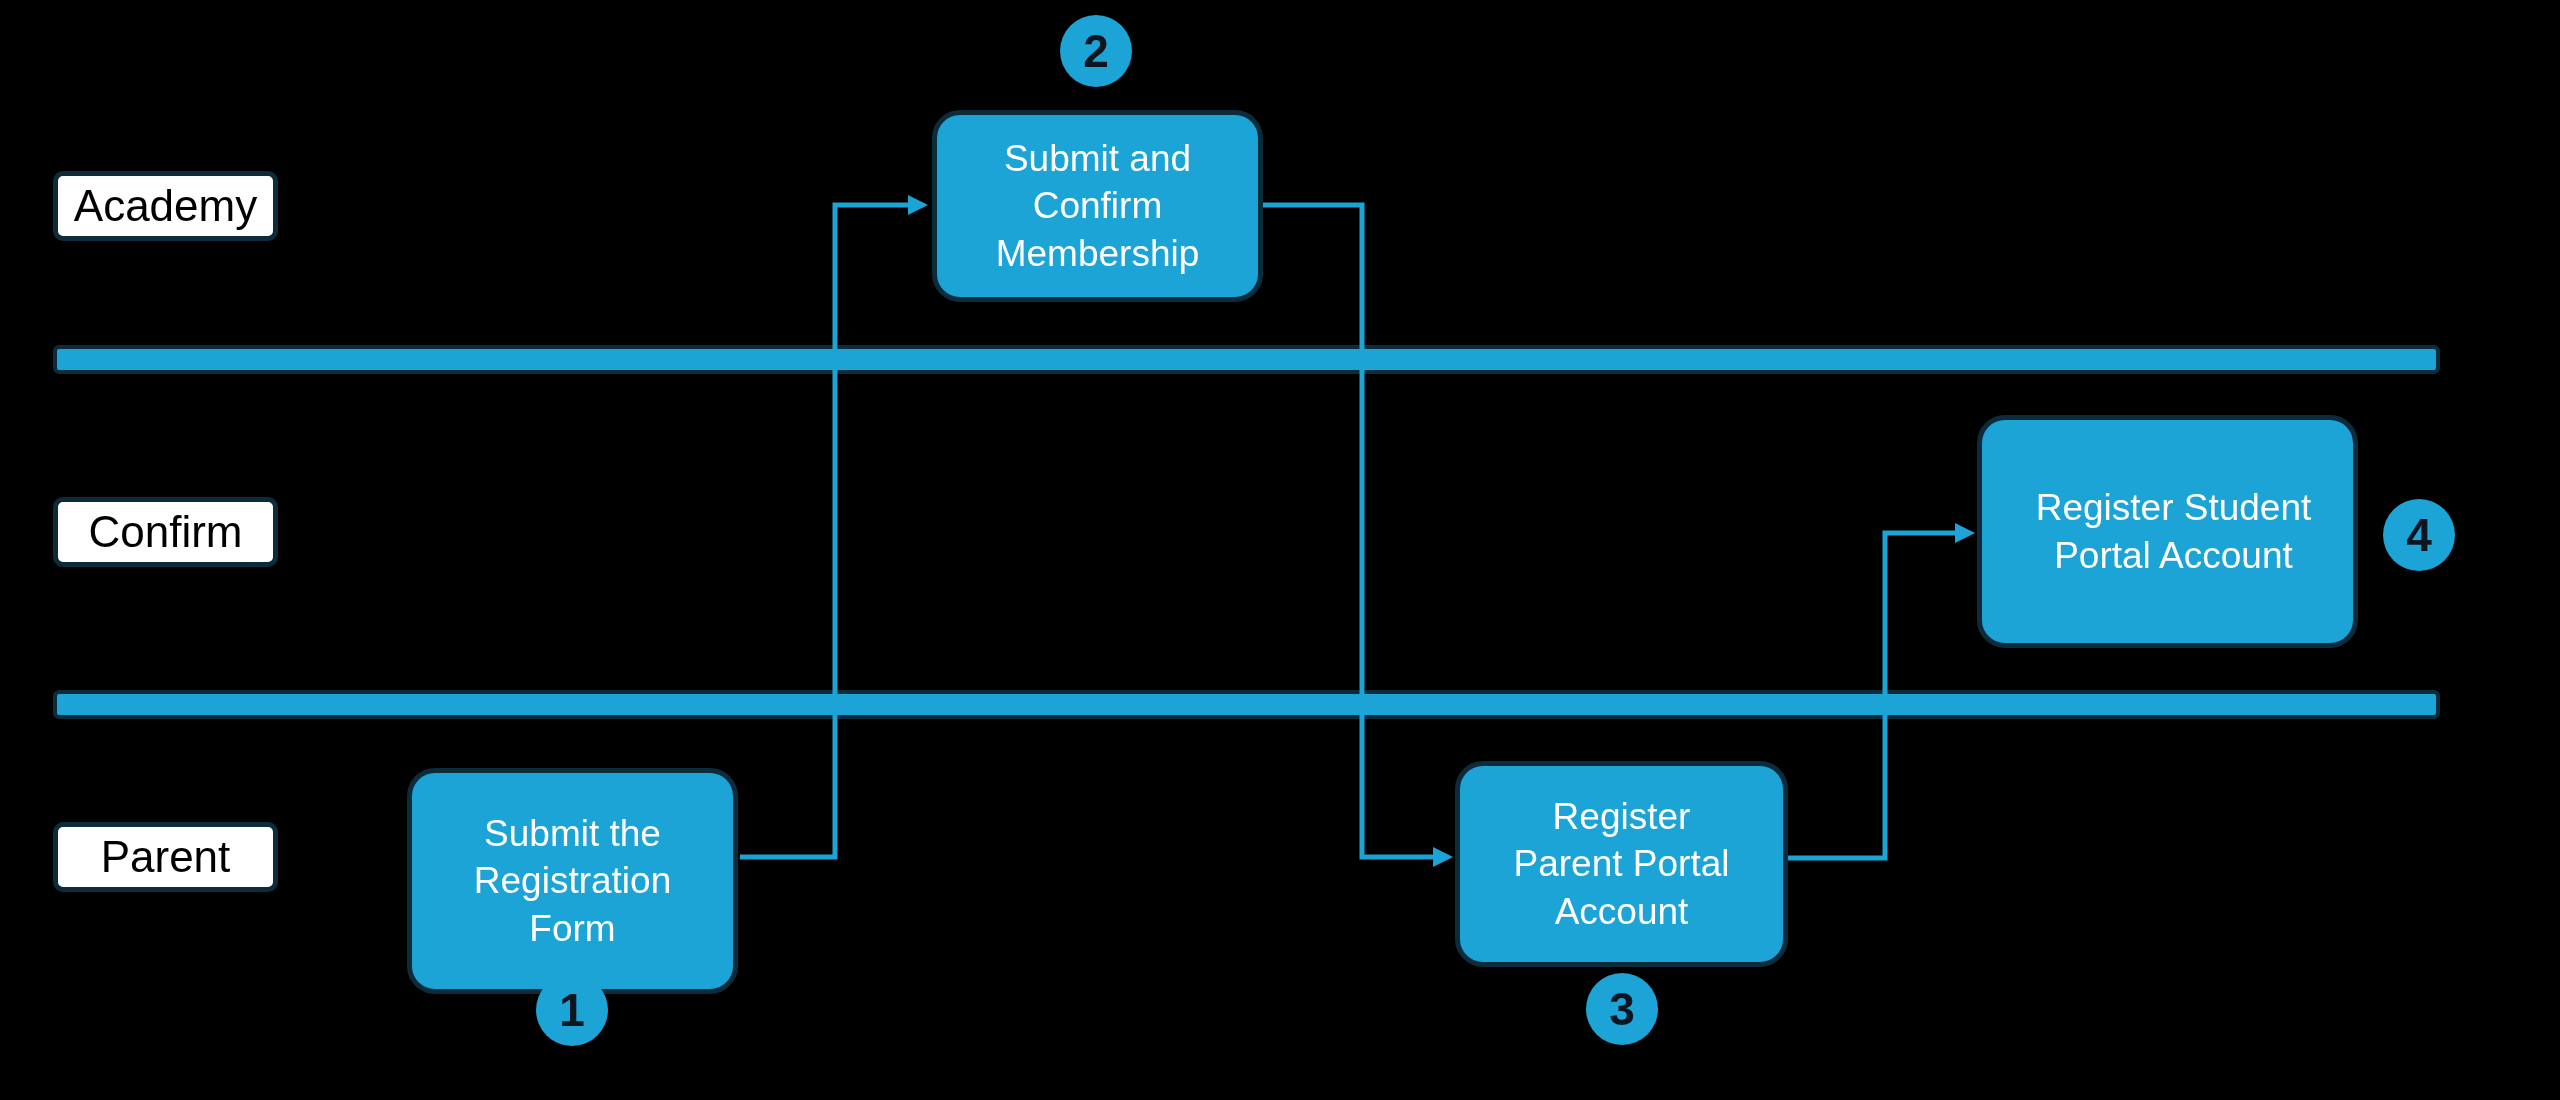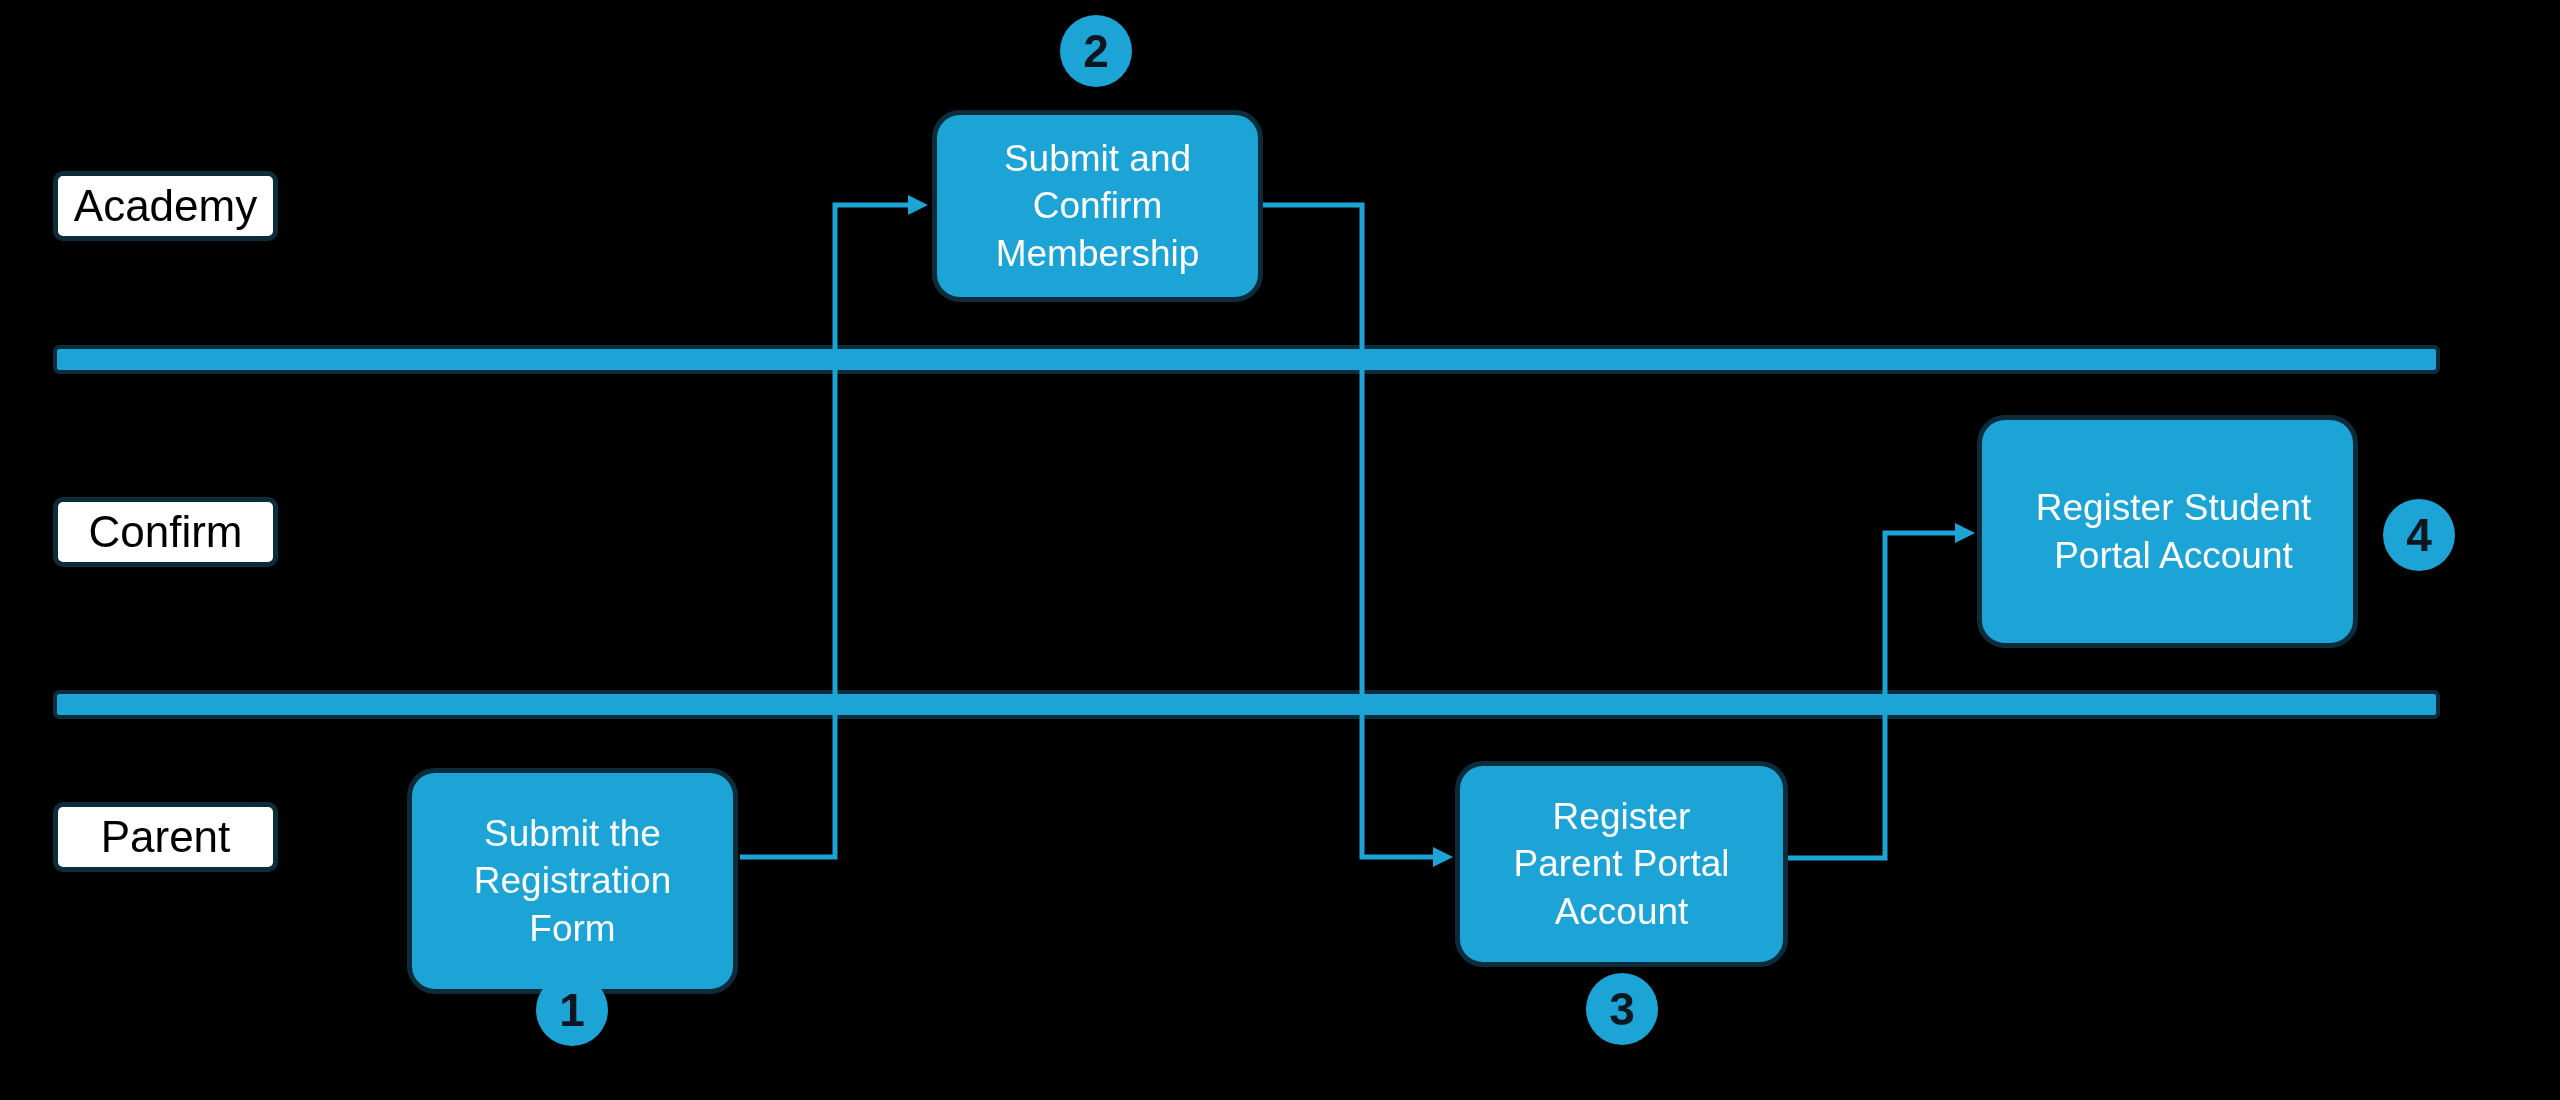--- a/index.html
+++ b/index.html
@@ -38,21 +38,21 @@
     border: 5px solid #0D2C3B;
     border-radius: 10px;
     display: flex;
     align-items: center;
     justify-content: center;
     font-size: 44px;
     color: #000000;
   }
   .lane-label.academy { top: 171px; }
   .lane-label.student { top: 497px; }
-  .lane-label.parent  { top: 802px; }
+  .lane-label.parent  { top: 822px; }
 
   
   .step-box {
     position: absolute;
     background: #1CA4D6;
     border: 5px solid #0D2C3B;
     border-radius: 28px;
     display: flex;
     align-items: center;
     justify-content: center;

